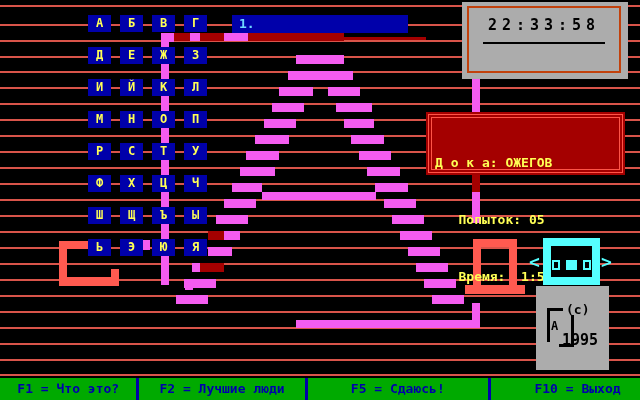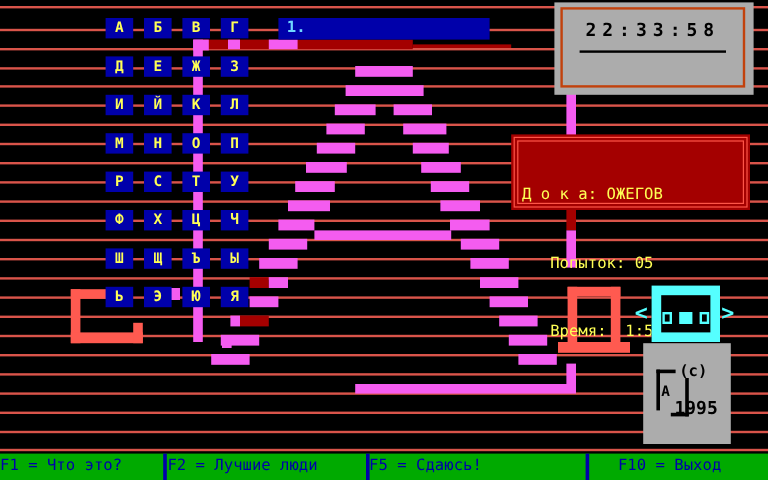--- a/index.html
+++ b/index.html
@@ -18,21 +18,21 @@
   
   .clock{position:absolute;left:462px;top:2px;width:166px;height:77px;background:#acacac;z-index:3;}
   .clock-inner{position:absolute;left:5px;top:4px;right:7px;bottom:6px;border:2px solid #c2410c;text-decoration:underline;}
   .clock-time{position:absolute;left:0;right:0;top:8px;text-align:center;color:#000;
         font-size:15px;font-weight:bold;letter-spacing:5px;}
   .clock-underline{position:absolute;left:14px;right:14px;top:34px;height:2px;background:#000;}
   
   .status{position:absolute;left:426px;top:112px;width:199px;height:63px;background:#a40000;z-index:3;}
   .status-b1{position:absolute;inset:2px;border:1px solid #ff5548;}
   .status-b2{position:absolute;inset:5px;border:1px solid #ff5548;}
-  .status-text{position:absolute;left:9px;top:3px;color:#ffff55;font-size:13px;font-weight:normal;
+  .status-text{position:absolute;left:9px;top:3px;color:#ffff55;font-size:13px;font-weight:bold;
         line-height:19px;white-space:pre;}
   
   .cursor-box{position:absolute;left:543px;top:238px;width:57px;height:47px;border:8px solid #55ffff;
         background:#000;box-sizing:border-box;z-index:3;}
   .cdot{position:absolute;}
   .cdot-o{width:4px;height:6px;border:2px solid #55ffff;}
   .cdot-f{width:11px;height:10px;background:#55ffff;}
   .cursor-arrow{position:absolute;color:#55ffff;font-size:18px;font-weight:bold;z-index:3;line-height:18px;}
   
   .copy{position:absolute;left:536px;top:286px;width:73px;height:84px;background:#acacac;
@@ -40,22 +40,22 @@
   .logo-a{position:absolute;left:11px;top:22px;width:13px;height:31px;
         border-left:3px solid #000;border-top:3px solid #000;}
   .logo-b{position:absolute;left:23px;top:29px;width:12px;height:29px;
         border-right:3px solid #000;border-bottom:3px solid #000;}
   .logo-ch{position:absolute;left:15px;top:33px;font-size:12px;font-weight:bold;}
   .copy-c{position:absolute;left:30px;top:16px;font-size:13px;font-weight:bold;}
   .copy-year{position:absolute;left:26px;top:45px;font-size:15px;font-weight:bold;}
   
   .fnbar{position:absolute;left:0;top:378px;width:640px;height:22px;background:#00aa00;
         display:flex;z-index:3;}
-  .fncell{height:22px;line-height:22px;color:#0000aa;font-size:13px;
-        font-weight:normal;box-sizing:border-box;}
+  .fncell{height:22px;line-height:22px;text-align:center;color:#0000aa;font-size:13px;
+        font-weight:bold;box-sizing:border-box;}
 </style>
 </head>
 <body>
 
 <div class="screen">
 
   <div id="bglines">
       <div class="bgline" style="top: 5px;"></div>
       <div class="bgline" style="top: 24px;"></div>
       <div class="bgline" style="top: 40px;"></div>

